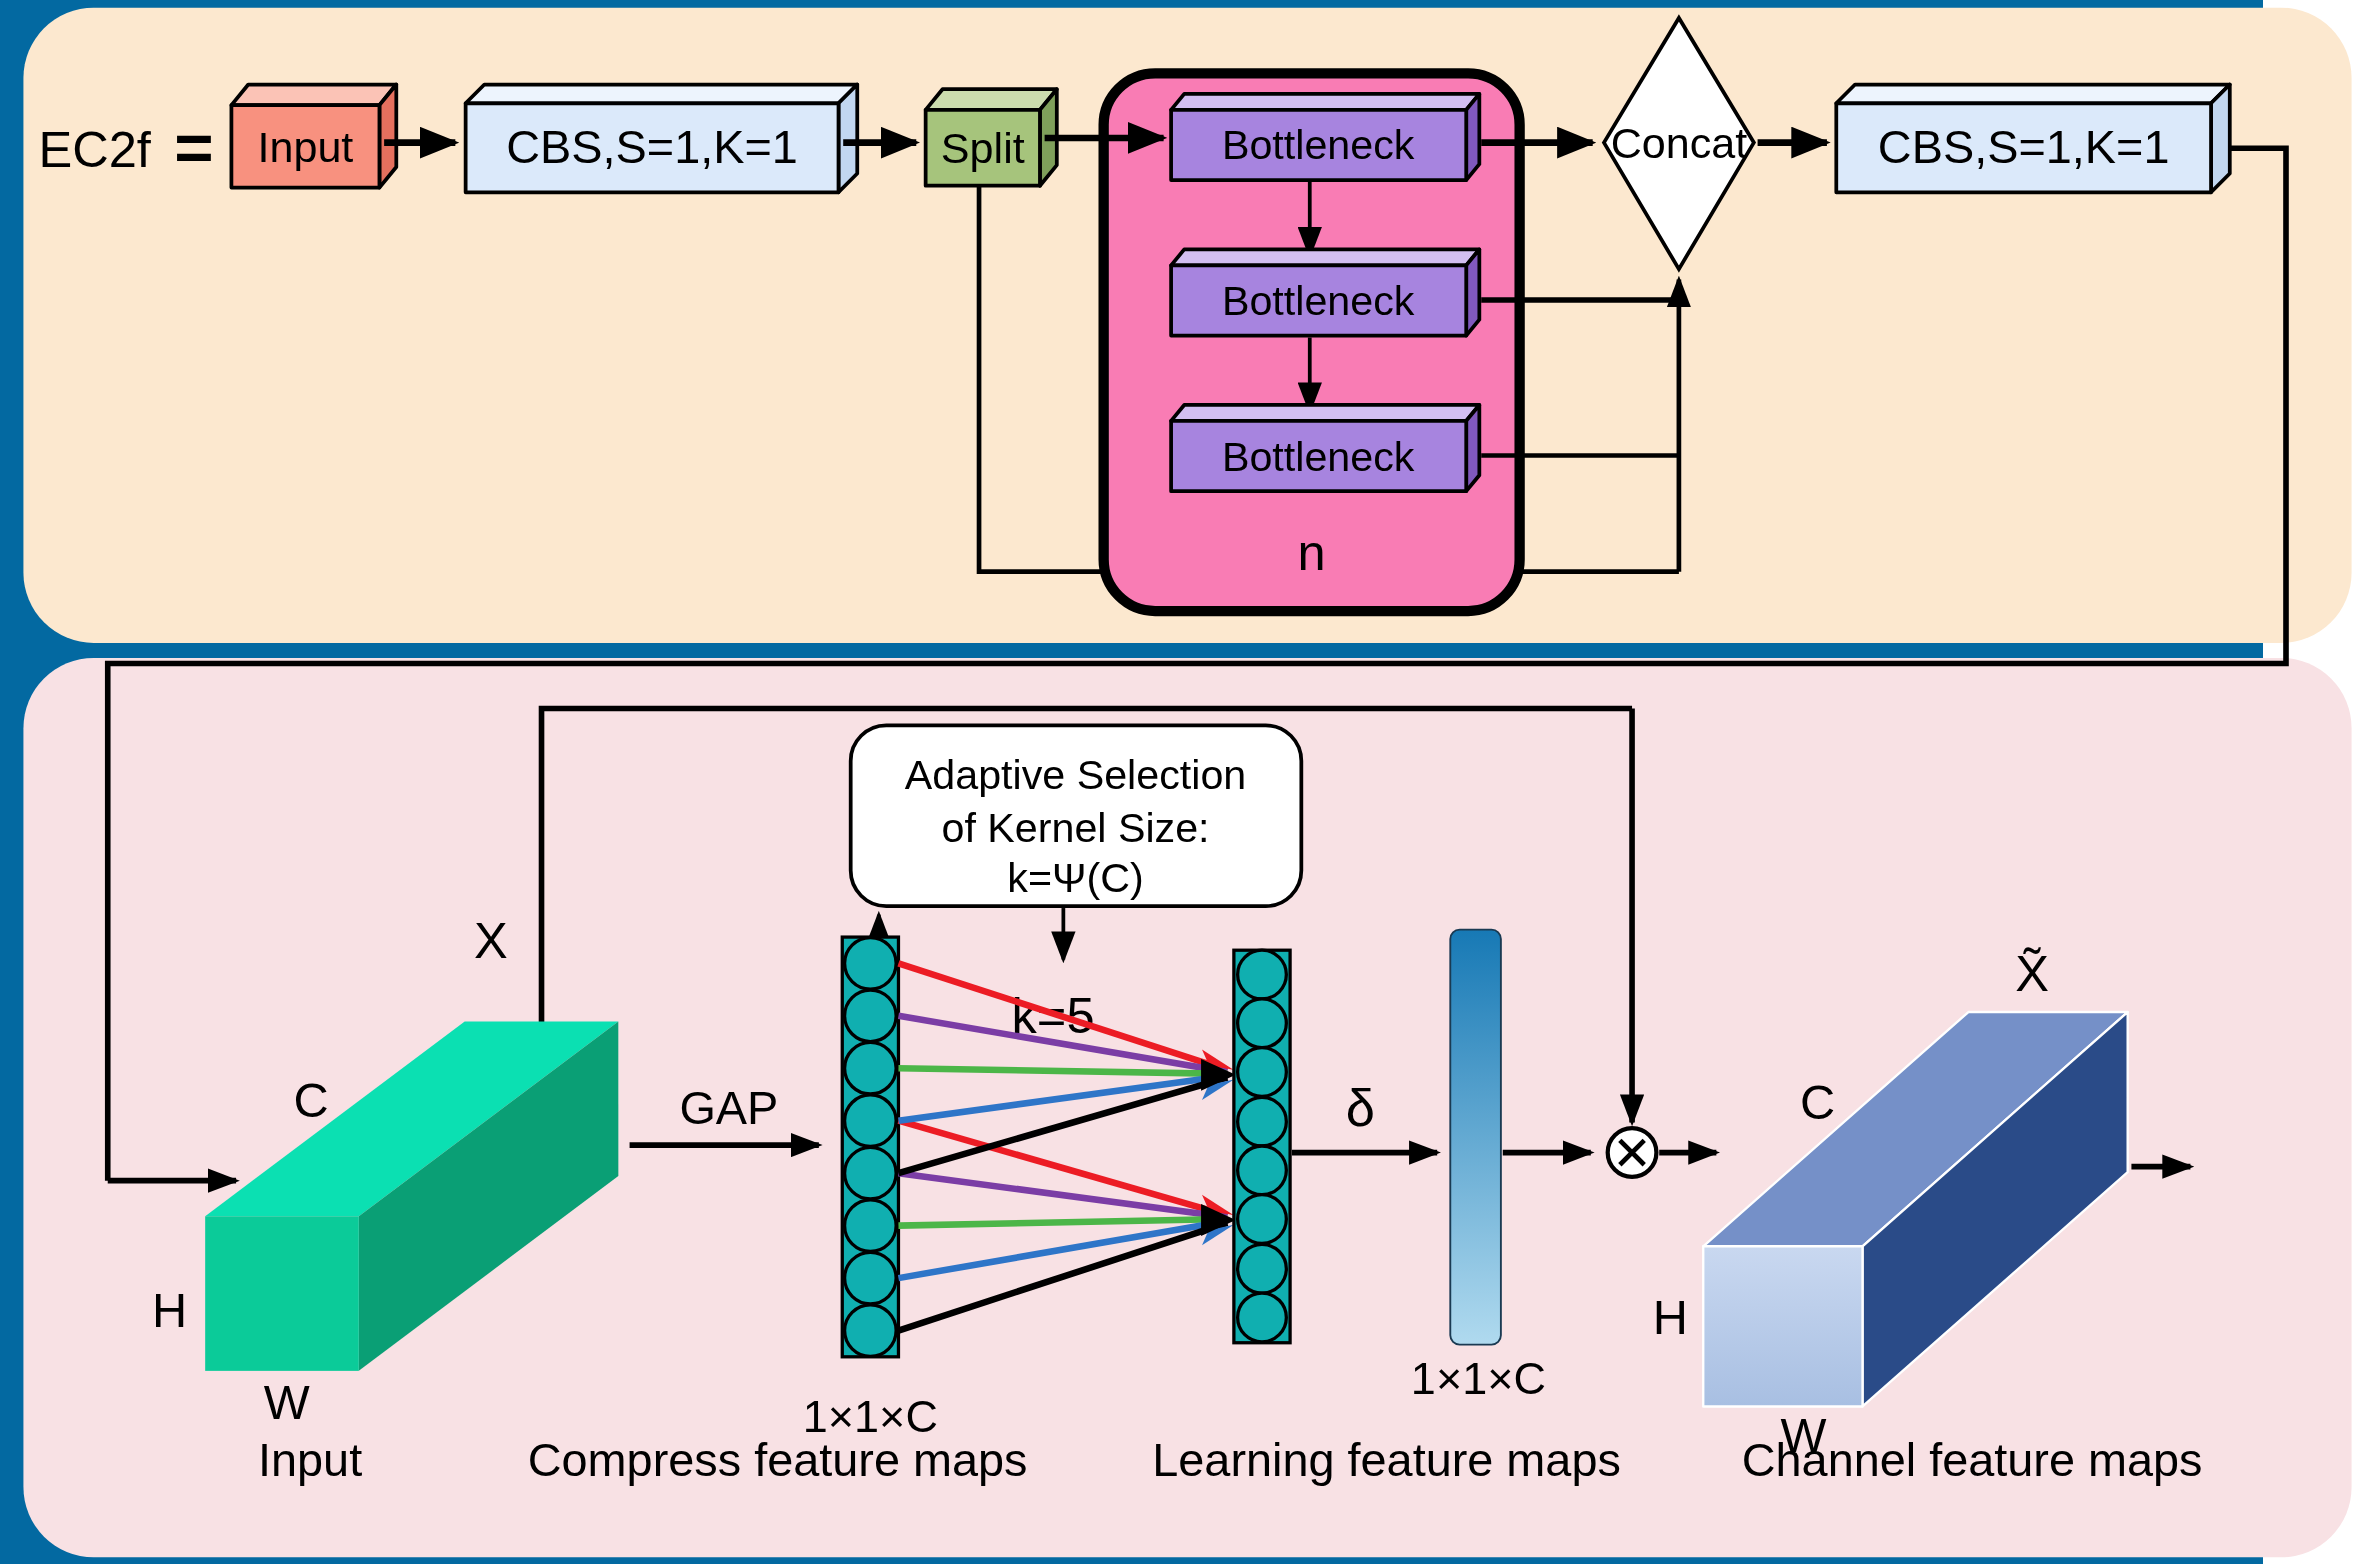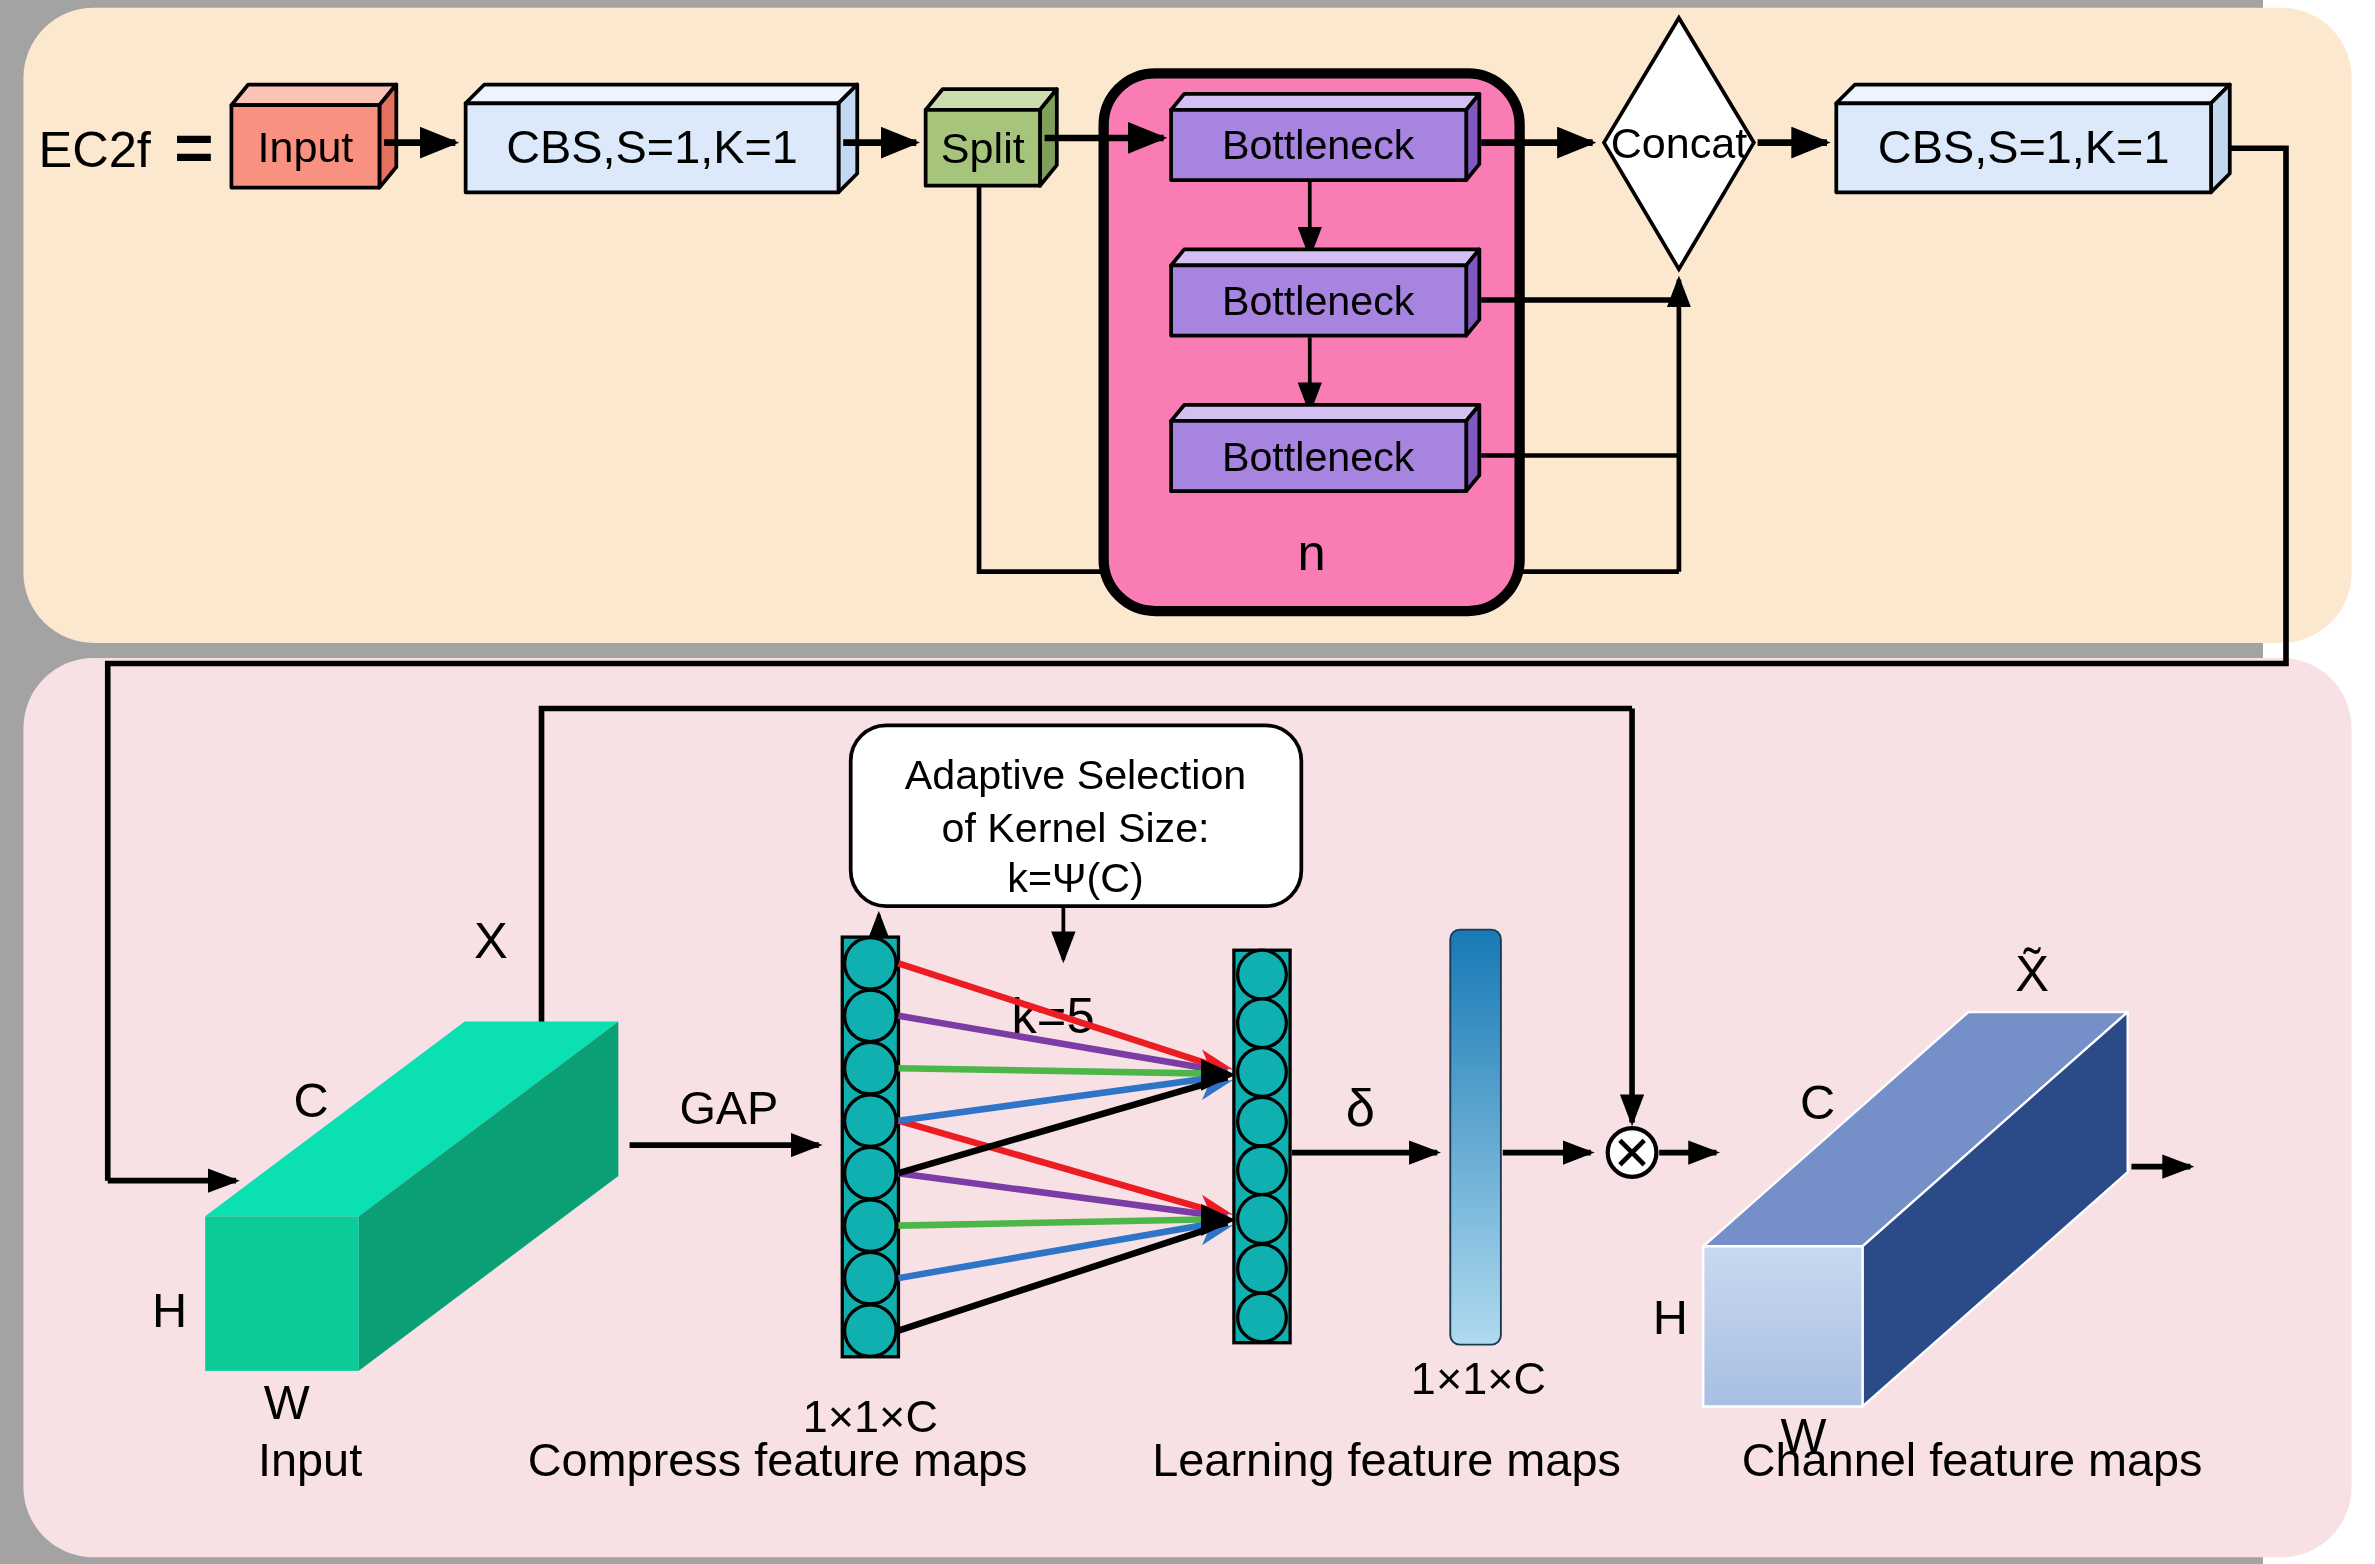--- a/index.html
+++ b/index.html
@@ -1,16 +1,16 @@
 <!DOCTYPE html>
 <html style="font-size:15px"><head>
 <meta charset="utf-8">
 <style>
   html,body{margin:0;padding:0;background:#ffffff;}
-  .stage{width:2263px;height:1565px;position:relative;background:#a3a3a3;}
+  .stage{width:2263px;height:1565px;position:relative;background:#0369a1;}
   svg{display:block;}
   text{font-family:"Liberation Sans","DejaVu Sans",sans-serif;fill:#000;}
   .t-mid{text-anchor:middle;}
   .ln{stroke:#000;fill:none;}
 </style>
 </head>
 <body>
 
 <div class="stage">
 <svg width="2375" height="1565" viewBox="0 0 2535 1670">

